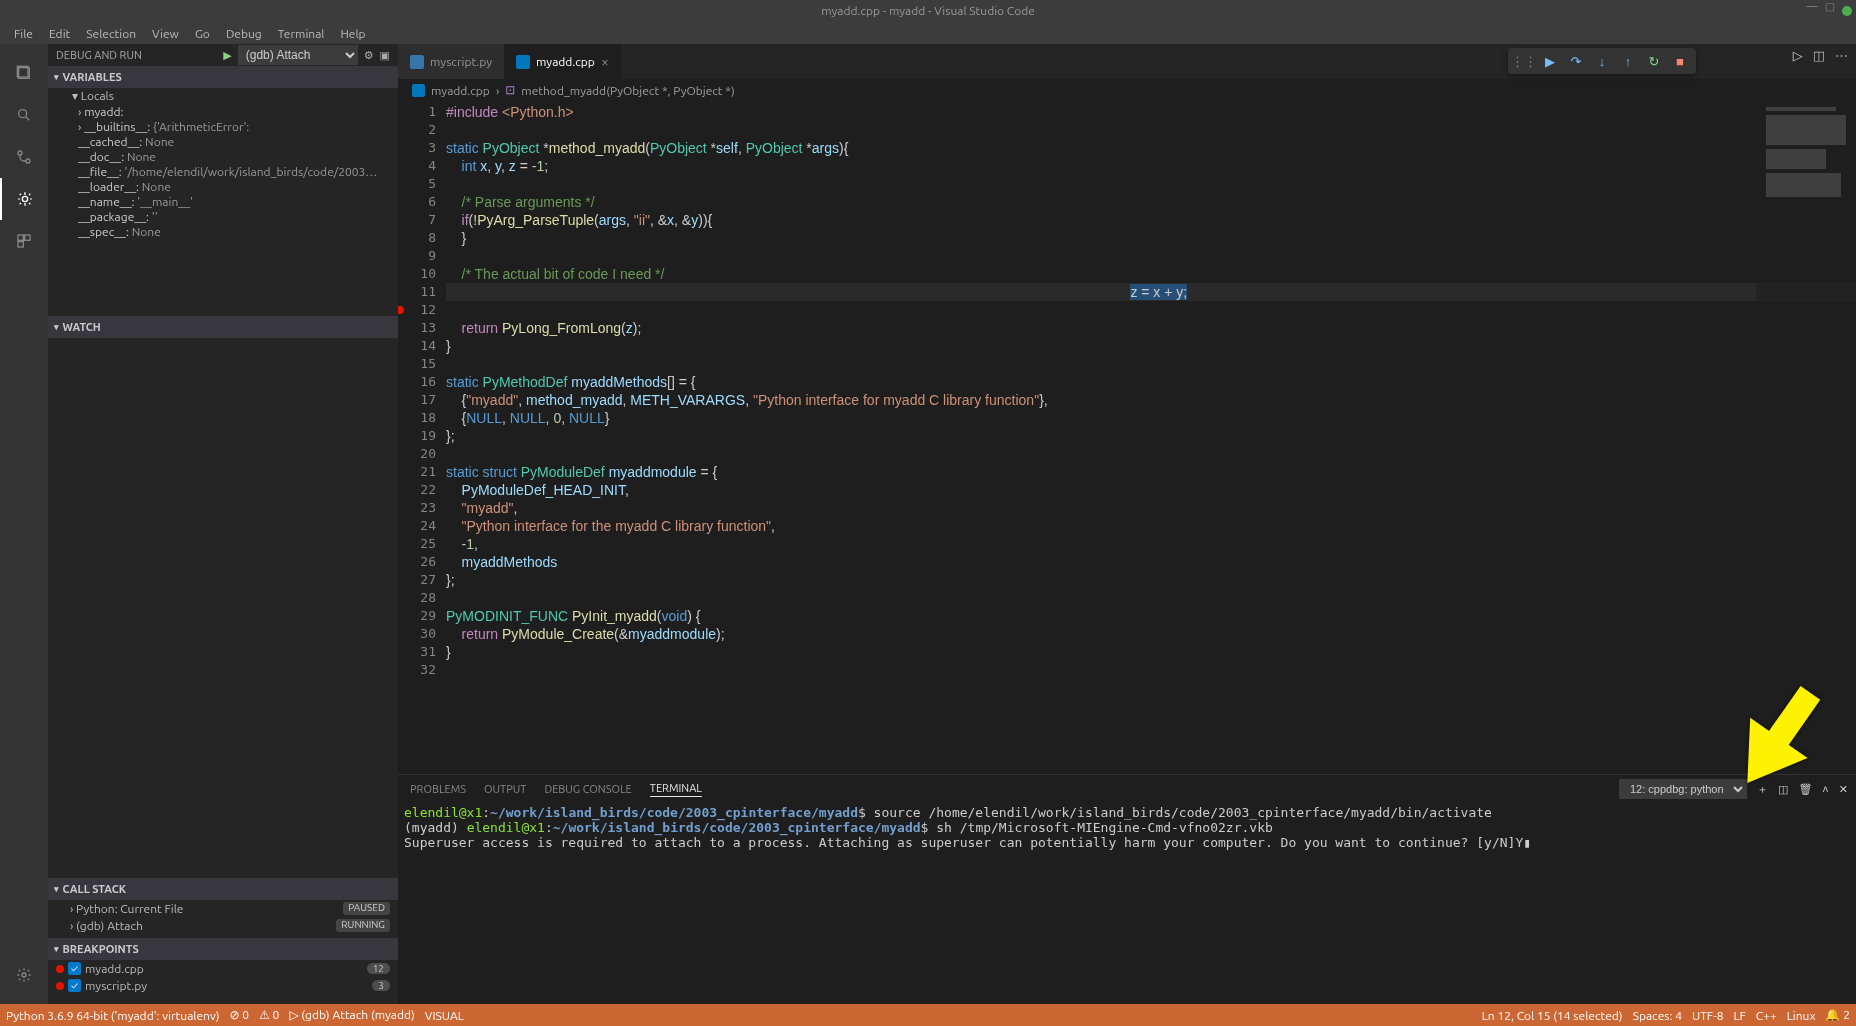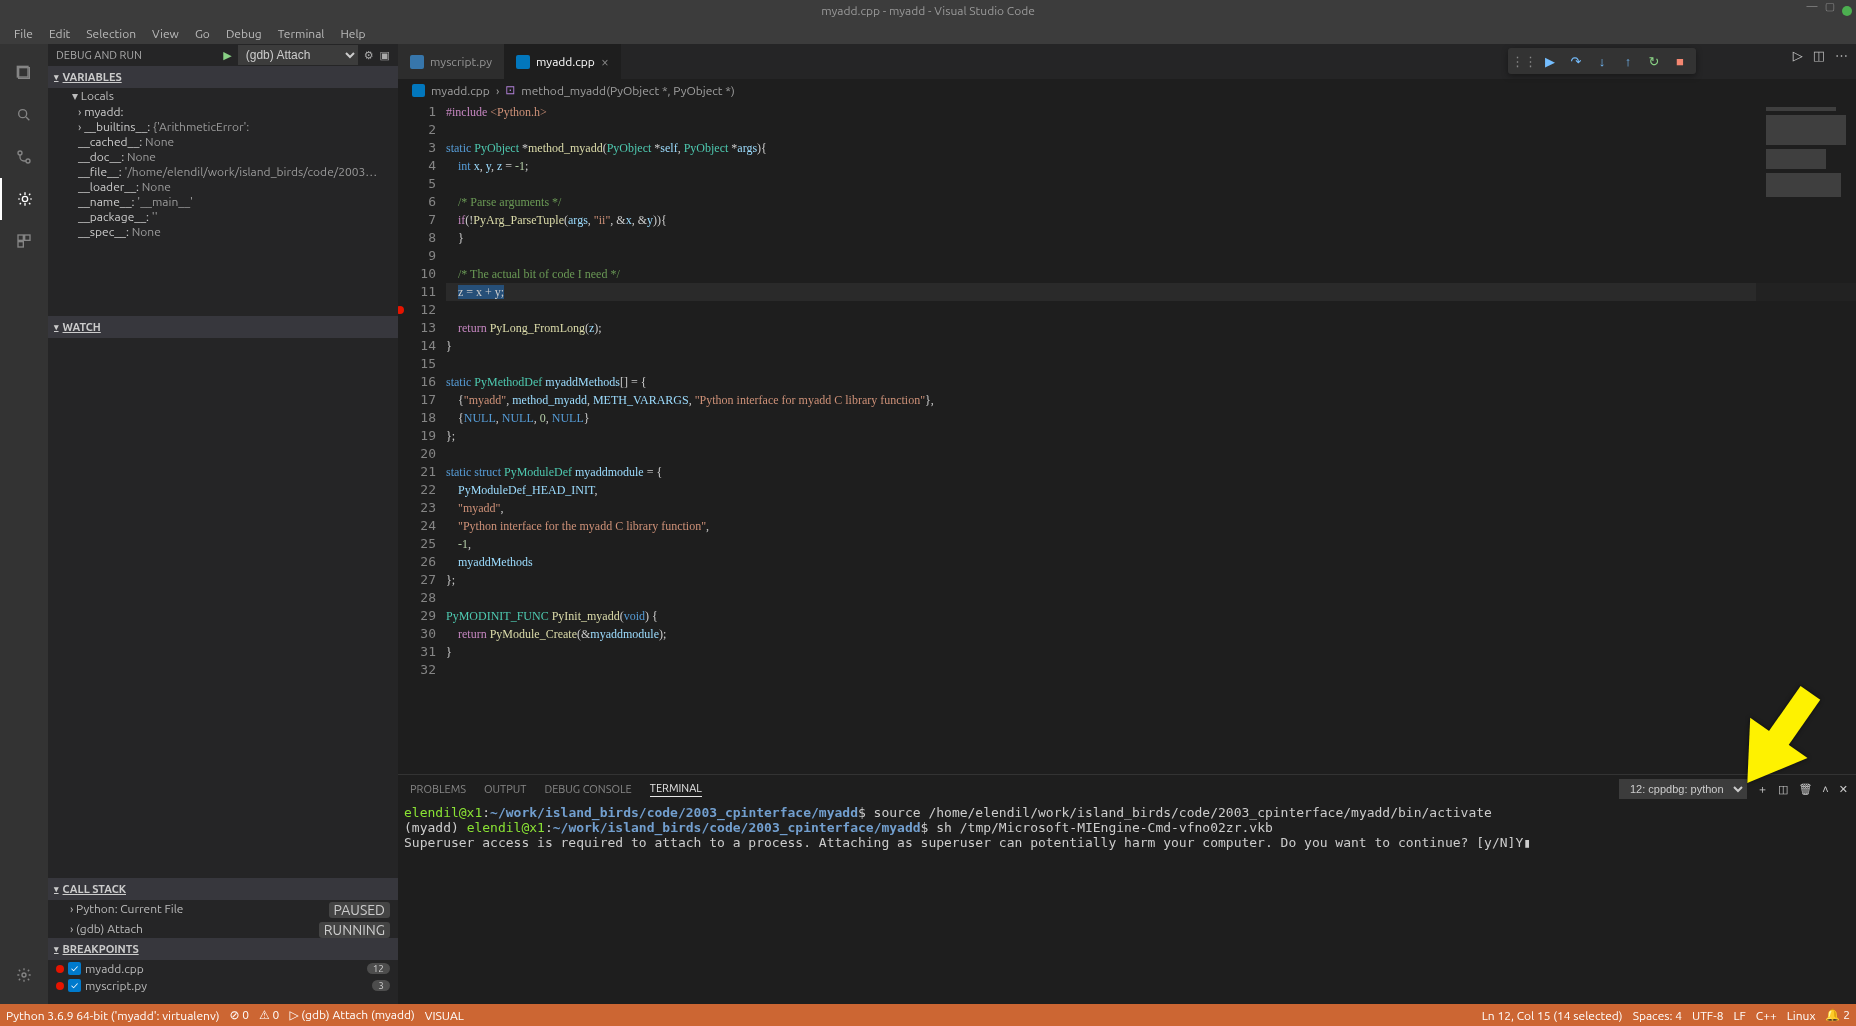--- a/index.html
+++ b/index.html
@@ -69,31 +69,31 @@
   text-transform:uppercase;
   justify-content:space-between;
 }
 .sb-config { display:flex; align-items:center; gap:6px; }
 .sb-config .play { color:#89d185; }
 .sb-config select {
   background:#3c3c3c; color:#ccc; border:none; font-size:12px; padding:2px 4px; width:120px;
 }
 .sb-section-head {
   height:22px; background:#37373d; color:#ccc; padding:0 6px; display:flex; align-items:center;
-  font-size:11px; font-weight:bold; text-transform:uppercase;text-decoration:underline;
+  font-size:11px; font-weight:bold; text-transform:uppercase;
 }
 .sb-section-head::before { content:"▾"; margin-right:4px; font-size:9px;}
 .sb-body { overflow:auto; color:#bbb; font-size:12px; }
 .tree-row { padding:1px 0 1px 12px; white-space:nowrap; overflow:hidden; text-overflow:ellipsis; }
 .tree-row.sub { padding-left:24px; }
 .tree-row.leaf { padding-left:30px; }
 .varname { color:#ccc; }
 .varval { color:#9b9b9b; }
 .callstack-row { display:flex; justify-content:space-between; padding:2px 8px 2px 22px;}
-.badge-status { background:#444; color:#ccc; border-radius:3px; padding:0 5px; font-size:14px; }
+.badge-status { background:#444; color:#ccc; border-radius:3px; padding:0 5px; font-size:10px; }
 .bp-row { display:flex; align-items:center; padding:2px 8px; justify-content:space-between;}
 .bp-left { display:flex; align-items:center; gap:4px;}
 .bp-dot { width:8px; height:8px; background:#e51400; border-radius:50%; display:inline-block;}
 .bp-check { width:13px; height:13px; background:#007acc; border-radius:2px; display:inline-flex; align-items:center; justify-content:center; color:#fff; font-size:10px;}
 .bp-count { background:#4d4d4d; color:#ccc; border-radius:8px; padding:0 6px; font-size:10px;}
 .editor-area { flex:1; display:flex; flex-direction:column; background:#1e1e1e; position:relative;}
 .tabs { height:35px; background:#252526; display:flex; align-items:flex-end; }
 .tab { height:35px; padding:0 12px; display:flex; align-items:center; gap:6px; color:#969696; background:#2d2d2d; font-size:12px;}
 .tab.active { background:#1e1e1e; color:#fff;}
 .tab .tab-close { font-size:14px; color:#888;}
@@ -107,23 +107,23 @@
   display:flex; align-items:center; padding:0 4px; gap:2px;
   box-shadow:0 2px 6px rgba(0,0,0,0.4);
 }
 .dbg-btn { width:24px; height:24px; display:flex; align-items:center; justify-content:center; font-size:13px;}
 .breadcrumb { height:22px; display:flex; align-items:center; padding-left:14px; font-size:12px; color:#a0a0a0; gap:6px; background:#1e1e1e;}
 .bc-icon { display:inline-block; width:14px; text-align:center;}
 .code-container { flex:1; display:flex; overflow:hidden; position:relative;}
 .gutter { width:48px; text-align:right; padding-right:10px; color:#858585; font-family:Consolas,monospace; font-size:13px; line-height:18px; padding-top:2px;}
 .gutter-line { height:18px; position:relative;}
 .bp-glyph { position:absolute; left:-2px; top:5px; width:8px; height:8px; background:#e51400; border-radius:50%;}
-.code { flex:1; font-family:Liberation Serif, serif; font-size:12px; line-height:18px; padding-top:2px; position:relative;}
+.code { flex:1; font-family:Liberation Sans, sans-serif; font-size:14px; line-height:18px; padding-top:2px; position:relative;}
 .code-line { height:18px; white-space:pre; }
-.hl-line { background:rgba(100,100,100,0.18);}
+.hl-line { background:rgba(100,100,100,0.18);text-align:center;}
 .sel { background:#264f78; }
 .tok-key { color:#569cd6; }
 .tok-type { color:#4ec9b0; }
 .tok-fn { color:#dcdcaa; }
 .tok-str { color:#ce9178; }
 .tok-num { color:#b5cea8; }
 .tok-const { color:#569cd6; font-weight:normal; }
 .tok-comment { color:#6a9955; }
 .tok-var { color:#9cdcfe; }
 .tok-inc { color:#c586c0; }

